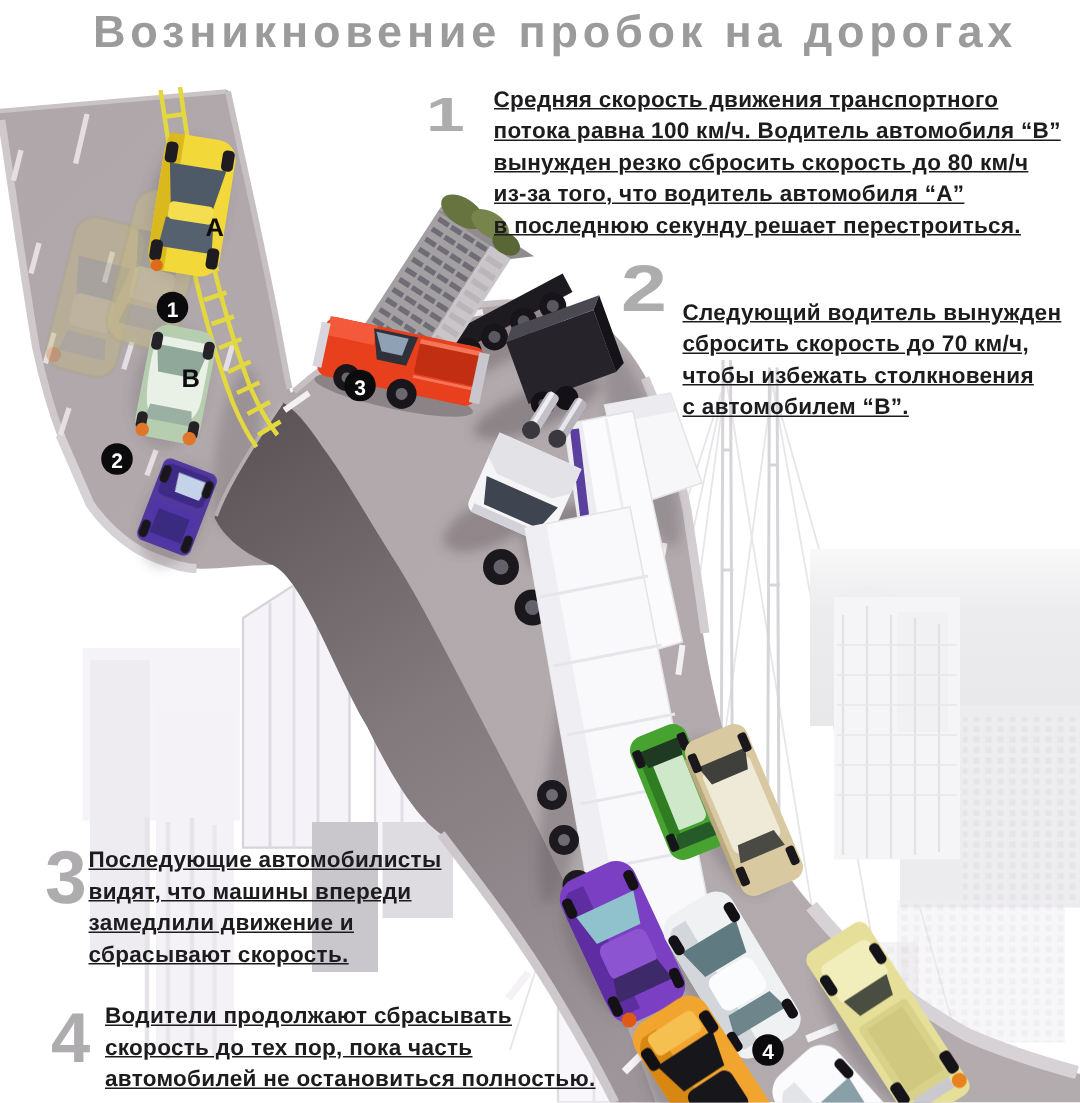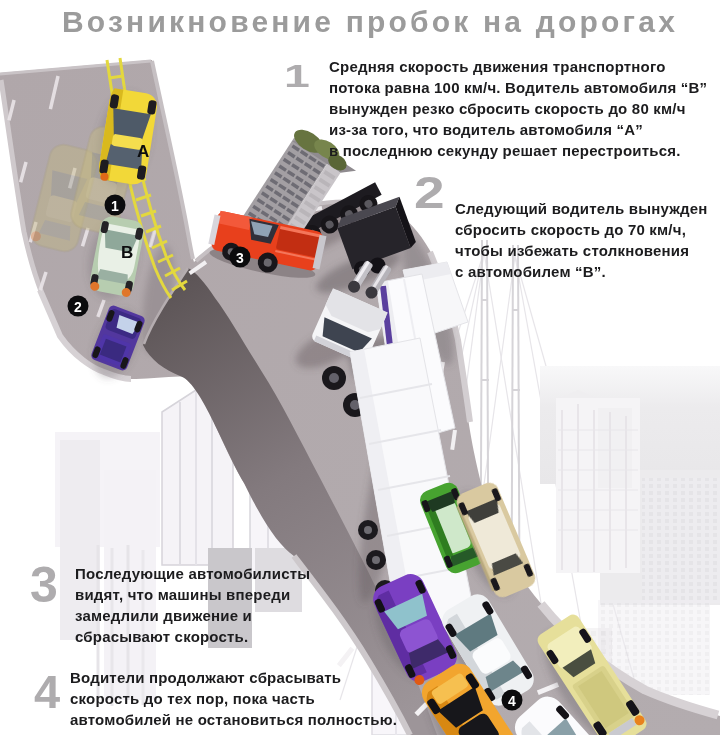--- a/index.html
+++ b/index.html
@@ -1,17 +1,17 @@
 <!DOCTYPE html>
 <html><head>
 <meta charset="utf-8">
 <style>
 html,body{margin:0;padding:0;background:#fff;width:720px;height:735px;overflow:hidden;}
 body{font-family:"Liberation Sans",sans-serif;position:relative;}
-.txt{position:absolute;font-weight:bold;color:#1c1c1e;font-size:15px;line-height:21px;letter-spacing:0.2px;}
+.txt{position:absolute;font-weight:bold;color:#1c1c1e;font-size:15px;line-height:21px;letter-spacing:0.2px;text-decoration:underline;}
 .num{position:absolute;font-weight:bold;color:#aeacae;}
 </style>
 </head>
 <body>
 
 <svg width="720" height="735" viewBox="0 0 720 735" style="position:absolute;left:0;top:0">
 <defs>
 <linearGradient id="roadbase" x1="0" y1="0" x2="1" y2="1">
 <stop offset="0" stop-color="#b0a7aa"></stop>
         <stop offset="1" stop-color="#b3acaf"></stop>
@@ -595,17 +595,17 @@
 <div class="num" style="left:284px;top:58px;font-size:32px;transform:scaleX(1.45);transform-origin:left top;">1</div>
 
 <div class="txt" style="left:329px;top:56px;">Средняя скорость движения транспортного<br>потока равна 100 км/ч. Водитель автомобиля “В”<br>вынужден резко сбросить скорость до 80 км/ч<br>из-за того, что водитель автомобиля “А”<br>в последнюю секунду решает перестроиться.</div>
 
 <div class="num" style="left:414px;top:168px;font-size:44px;transform:scaleX(1.25);transform-origin:left top;">2</div>
 
 <div class="txt" style="left:455px;top:169px;margin-top:29px;">Следующий водитель вынужден<br>сбросить скорость до 70 км/ч,<br>чтобы избежать столкновения<br>с автомобилем “В”.</div>
 
 <div class="num" style="left:30px;top:556px;font-size:50px;">3</div>
 
-<div class="txt" style="left:75px;top:563px;">Последующие автомобилисты<br>видят, что машины впереди<br>замедлили движение и<br>сбрасывают скорость.</div>
+<div class="txt" style="left:59px;top:563px;">Последующие автомобилисты<br>видят, что машины впереди<br>замедлили движение и<br>сбрасывают скорость.</div>
 
 <div class="num" style="left:34px;top:664px;font-size:47px;">4</div>
 
 <div class="txt" style="left:70px;top:667px;">Водители продолжают сбрасывать<br>скорость до тех пор, пока часть<br>автомобилей не остановиться полностью.</div>
 
 </body></html>

